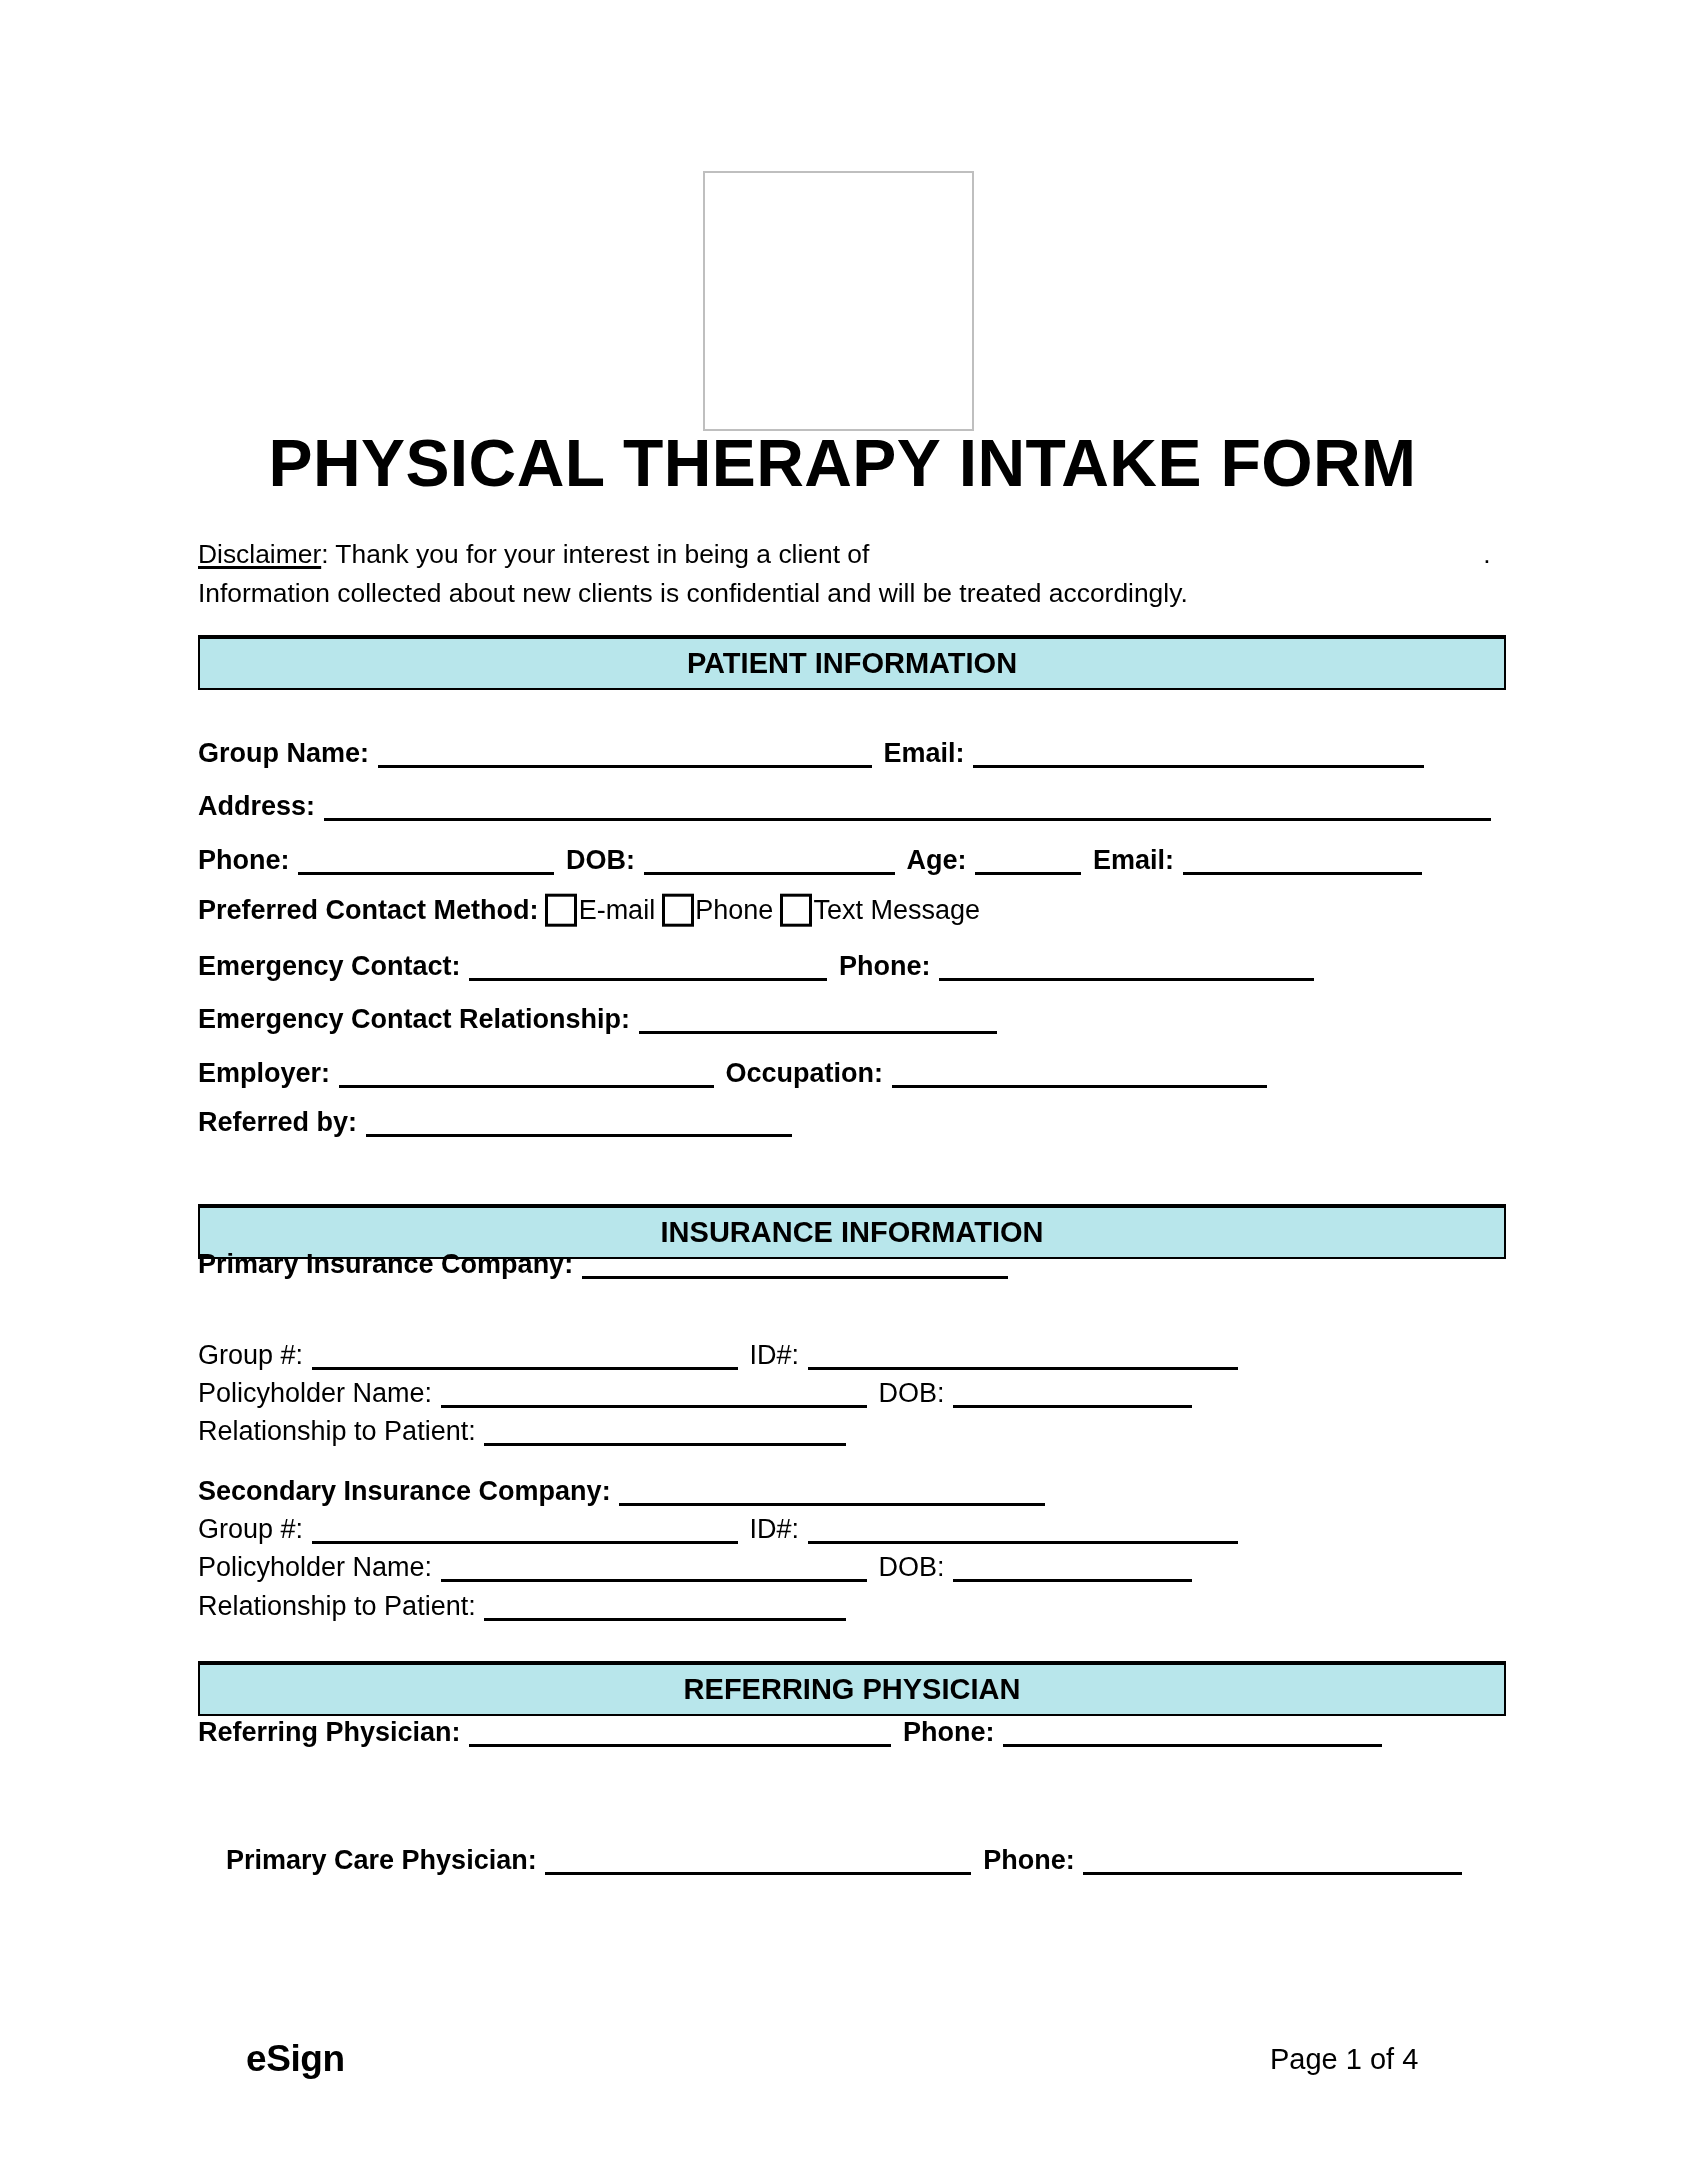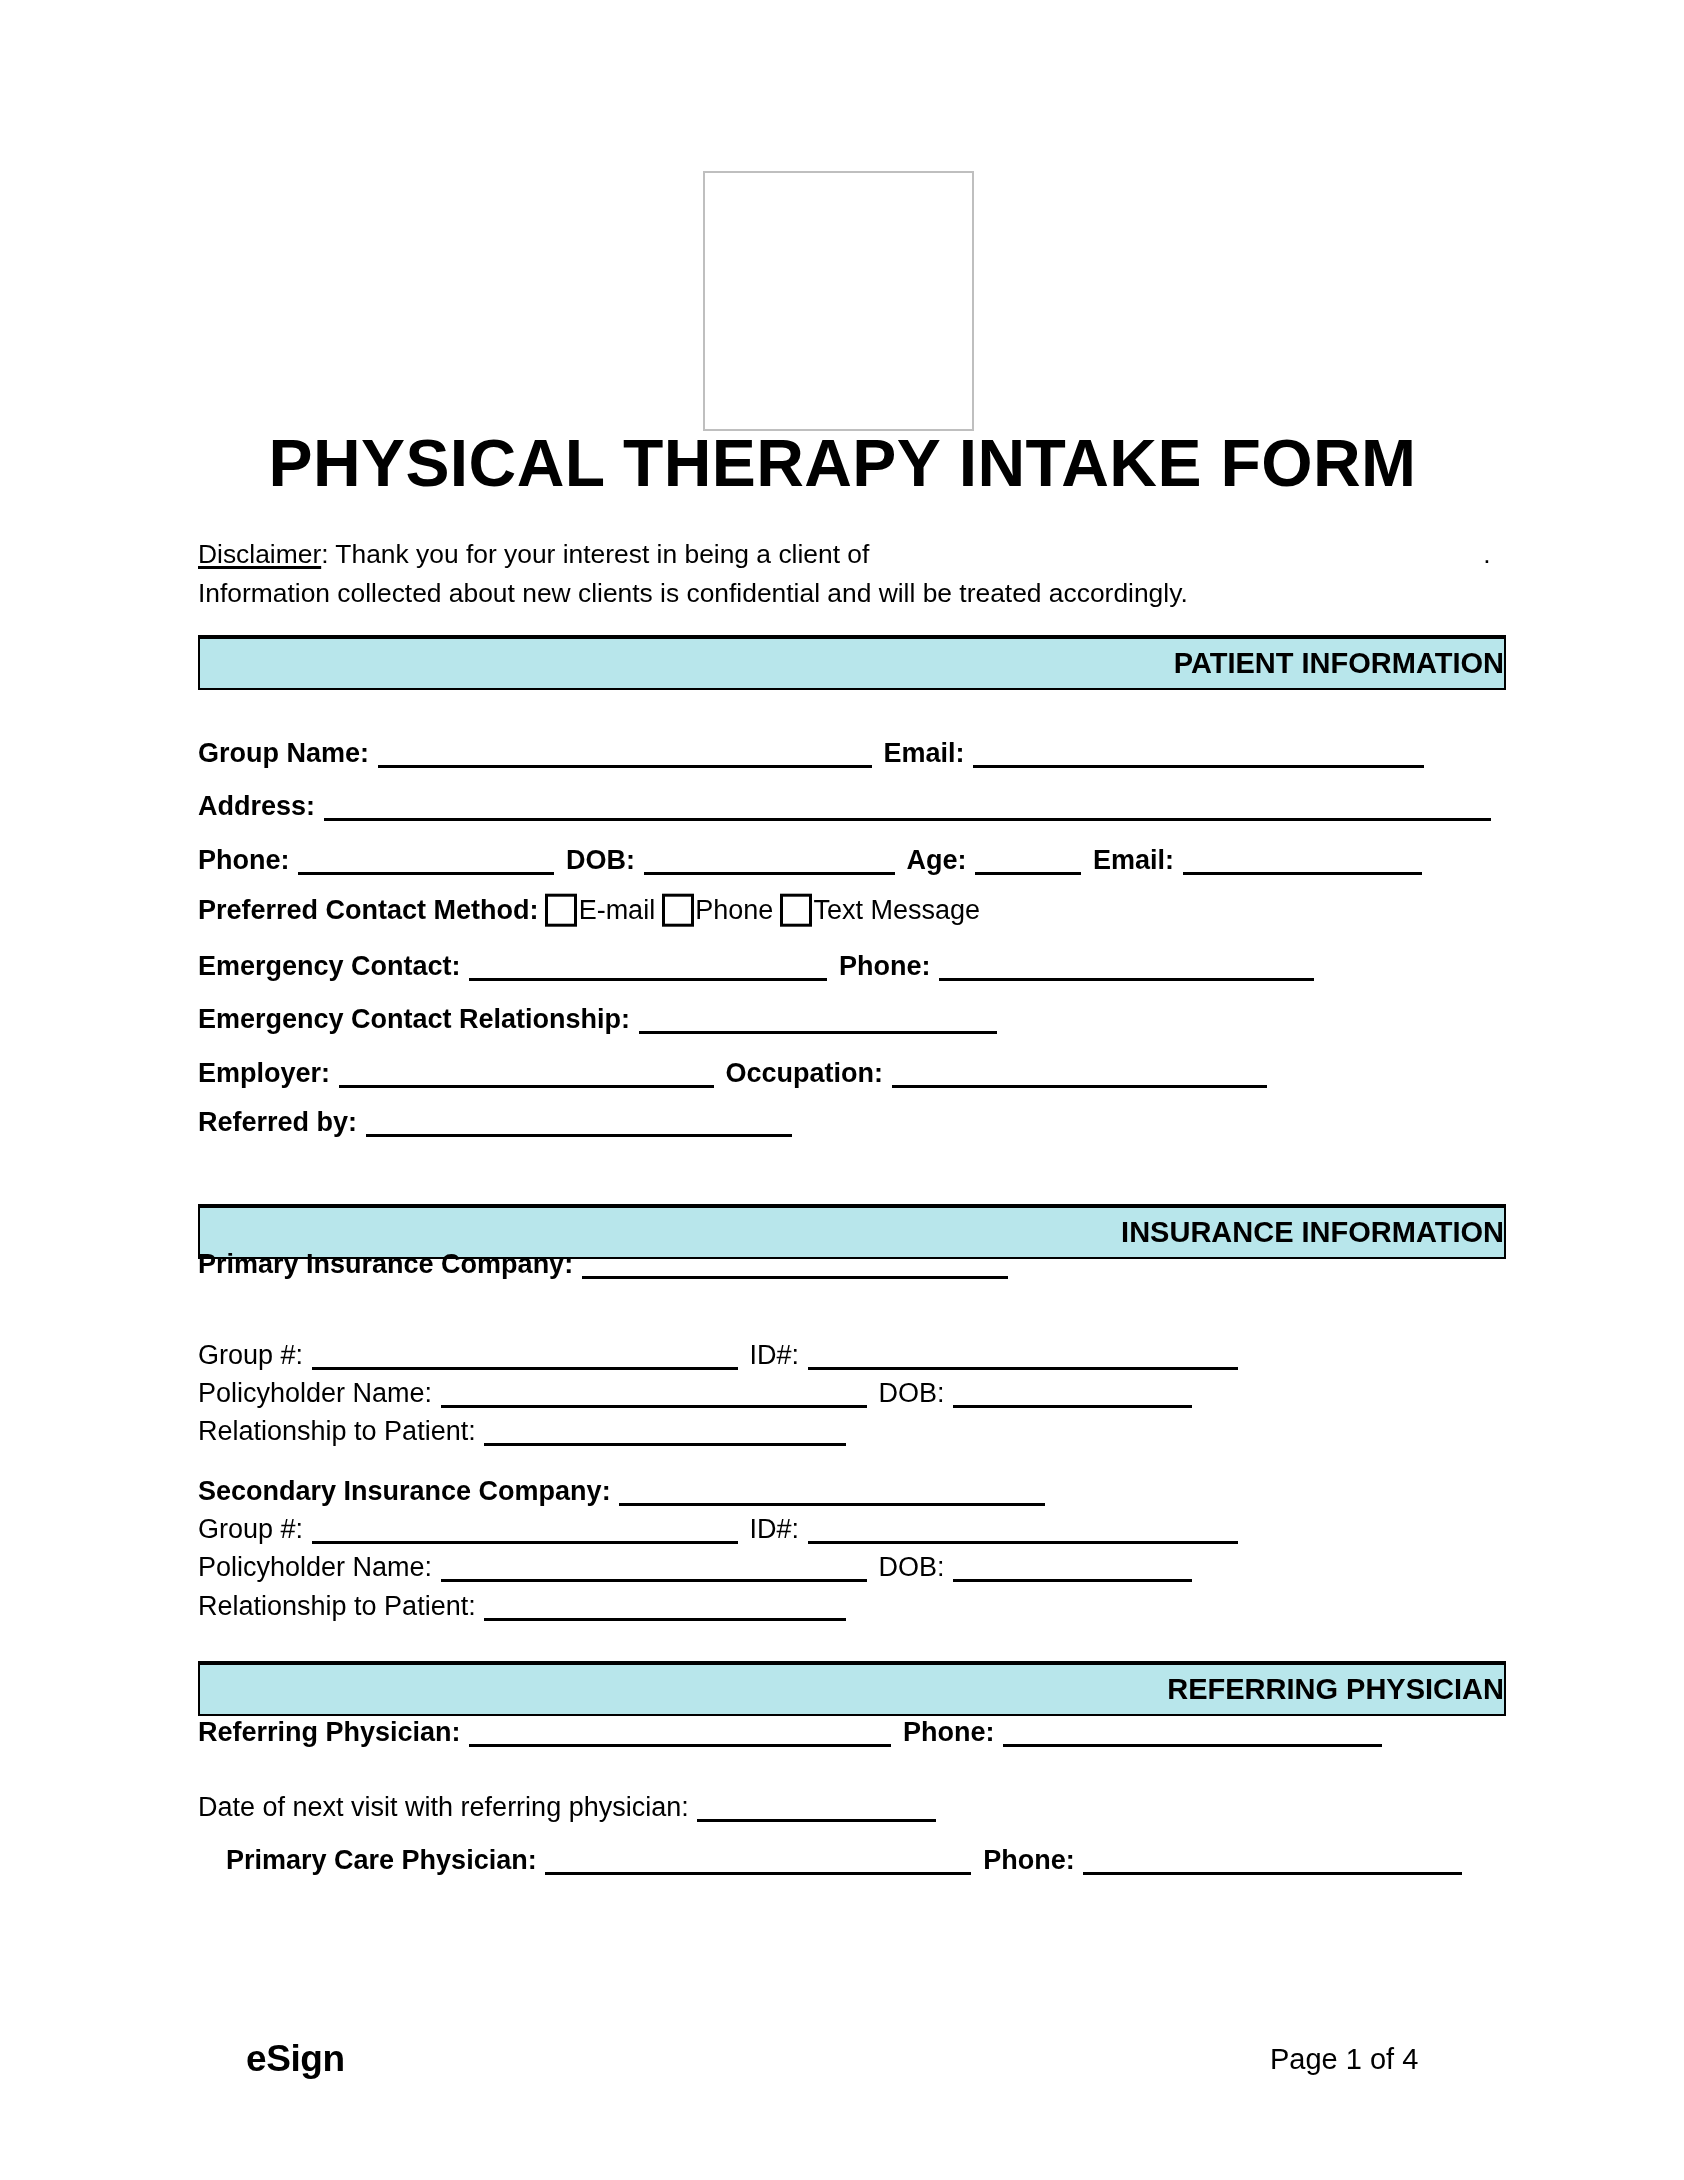--- a/index.html
+++ b/index.html
@@ -37,21 +37,21 @@
   .disclaimer .dlabel{text-decoration:underline;text-decoration-thickness:2.6px;text-underline-offset:3.4px;}
   .disclaimer .dspacer{flex:1;}
   .disclaimer .dperiod{margin-right:15.3px;}
   .section-bar{
     position:absolute;
     left:198px;width:1308px;height:55px;
     box-sizing:border-box;
     background:#B8E6EB;
     border:2.6px solid #000;
     border-top-width:4.3px;
-    text-align:right;
+    text-align:center;
     font-size:29px;font-weight:bold;
     line-height:48px;
   }
   .row{
     position:absolute;
     left:198px;width:1397px;
     font-size:27px;line-height:34px;
     white-space:nowrap;
   }
   .b{font-weight:bold;}
@@ -169,23 +169,20 @@
   <div class="row" style="top:1582px;">
     <span class="lbl">Relationship to Patient:</span><span class="fl" style="width:362px;"></span>
   </div>
 
   <div class="section-bar" style="top:1661px;">REFERRING PHYSICIAN</div>
 
   <div class="row" style="top:1708px;">
     <span class="b lbl">Referring Physician:</span><span class="fl" style="width:422px;"></span><span class="b lbl2">Phone:</span><span class="fl" style="width:379px;"></span>
   </div>
 
-  <div class="row" style="top:1783px;">
-    <span class="lbl">Date of next visit with referring physician:</span><span class="fl" style="width:239px;"></span>
-  </div>
 
   <div class="row" style="top:1836px;margin-left:28px;">
     <span class="b lbl">Primary Care Physician:</span><span class="fl" style="width:426px;"></span><span class="b lbl2">Phone:</span><span class="fl" style="width:379px;"></span>
   </div>
 
   <div class="footer-brand">eSign</div>
   <div class="footer-page">Page 1 of 4</div>
 
 </div>
 

